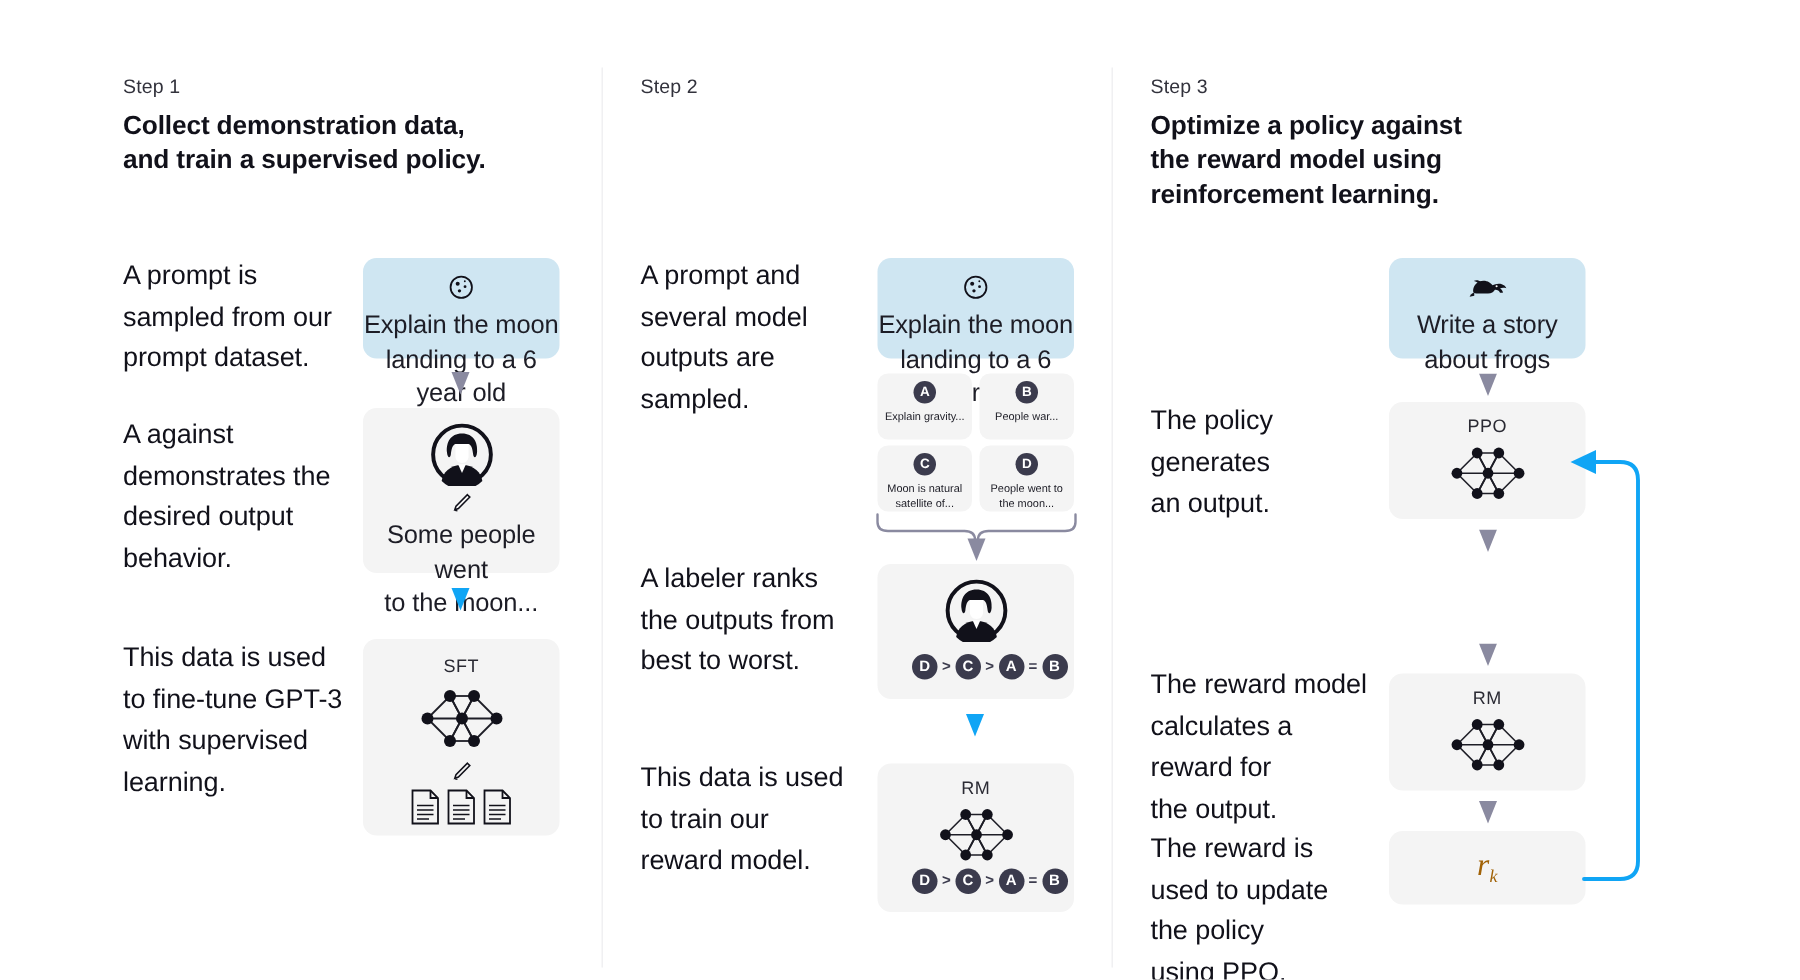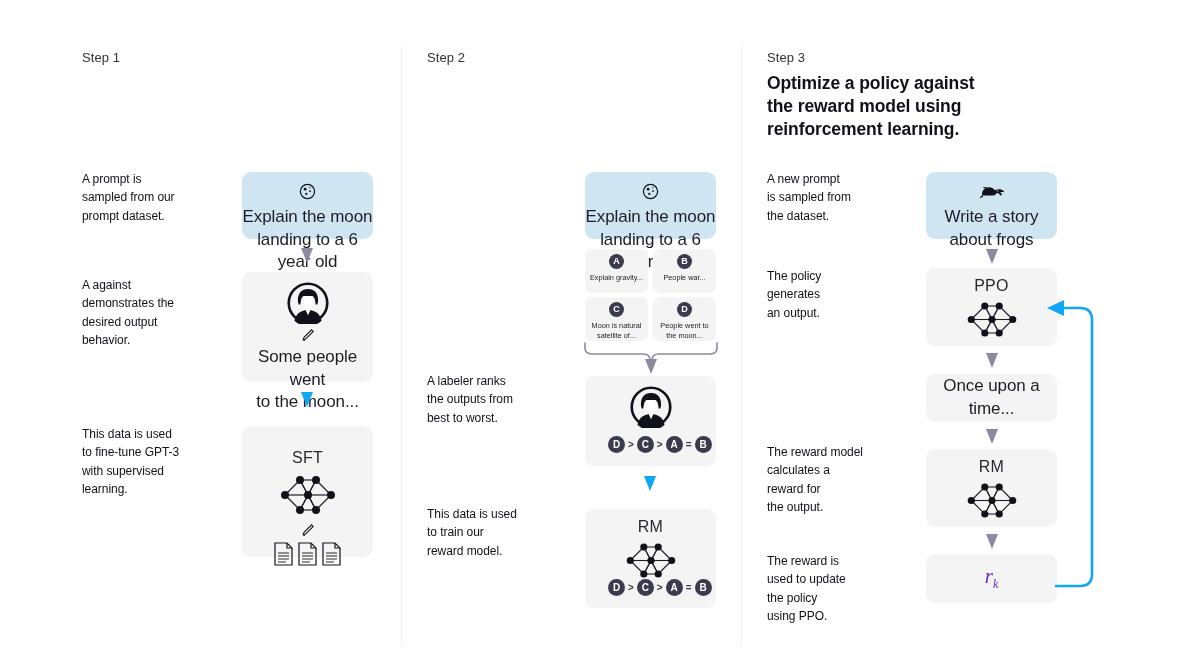--- a/index.html
+++ b/index.html
@@ -31,37 +31,37 @@
     font-size: 13px; color: #32323c; letter-spacing: .1px;
   }
   .step-title {
     position: absolute; top: 72px; left: 0; width: 270px;
     font-size: 17.5px; font-weight: bold; line-height: 1.32;
     letter-spacing: -.1px; color: #11111a;
   }
 
   .para {
     position: absolute; left: 0; width: 150px;
-    font-size: 12px; line-height: 1.53; color: #11111a;
+    font-size: 18px; line-height: 1.53; color: #11111a;
     letter-spacing: -.05px;
   }
 
   
   .card {
     position: absolute;
     border-radius: 9px;
     background: #f4f4f4;
   }
   .card.blue { background: #cfe6f2; }
 
   .card-label {
     text-align: center; font-size: 17px; line-height: 1.33;
     color: #1d1d26; letter-spacing: -.1px;
   }
-  .card-cap { font-size: 16px; text-align: center; color: #2a2a33;
+  .card-cap { font-size: 12px; text-align: center; color: #2a2a33;
               letter-spacing: .3px; font-weight: 500; }
 
   .icon-wrap { display: flex; justify-content: center; }
 
   
   .arrow { position: absolute; }
 
   
   .opt {
     position: absolute; width: 63px; height: 44px;
@@ -83,33 +83,35 @@
   
   .rank { position: absolute; display: flex; align-items: center; gap: 3px; }
   .rank .rb {
     width: 17px; height: 17px; border-radius: 50%;
     background: #3b3b4d; color: #fff; font-size: 10px; font-weight: bold;
     display: flex; align-items: center; justify-content: center;
   }
   .rank .rop { font-size: 10px; font-weight: bold; color: #3b3b4d; }
 
   .rk { text-align:center; font-family:"Liberation Serif", serif;
-        font-style: italic; font-size: 21px; color:#6d28d9; }
+        font-style: italic; font-size: 21px; color:#a16207; }
   .rk sub { font-size: 12px; font-style: italic; }
 </style>
 </head>
 <body>
 
 <div class="page">
 
   <div class="divider d1"></div>
   <div class="divider d2"></div>
 
   <div class="col col1">
     <div class="step-num">Step 1</div>
+    <div class="step-title" style="white-space:pre-line">Collect demonstration data,
+and train a supervised policy.</div>
 
     <div class="para" style="top:170px; white-space:pre-line">A prompt is
 sampled from our
 prompt dataset.</div>
     <div class="para" style="top:276px; white-space:pre-line">A against
 demonstrates the
 desired output
 behavior.</div>
     <div class="para" style="top:425px; white-space:pre-line">This data is used
 to fine-tune GPT-3
@@ -156,21 +158,21 @@
 to the moon...</div>
     </div>
 
     <div class="arrow" style="left:214px; top:392px;">
       <svg width="22" height="18" viewBox="0 0 22 18">
           <polygon points="5,0 17,0 11,15" fill="#10a5f5"></polygon>
         </svg>
     </div>
 
     <div class="card" style="left:160px; top:426px; width:131px; height:131px;">
-      <div class="card-cap" style="margin-top:23px">SFT</div>
+      <div class="card-cap" style="margin-top:11px">SFT</div>
       <div class="icon-wrap" style="margin-top:3px">
         <svg width="64" height="50" viewBox="0 0 64 50">
           <g stroke="#1d1d26" stroke-width="1.2">
             <line x1="9" y1="25" x2="24" y2="10"></line>
               <line x1="9" y1="25" x2="24" y2="40"></line>
             <line x1="9" y1="25" x2="32" y2="25"></line>
             <line x1="24" y1="10" x2="40" y2="10"></line>
               <line x1="24" y1="10" x2="32" y2="25"></line>
             <line x1="24" y1="10" x2="40" y2="40"></line>
             <line x1="24" y1="40" x2="40" y2="40"></line>
@@ -217,20 +219,24 @@
              <path d="M6 12 h11 M6 15 h11 M6 18 h11 M6 21 h8" stroke-width=".9"></path>
             </g>
         </svg>
       </div>
     </div>
   </div>
 
   <div class="col col2">
     <div class="step-num">Step 2</div>
 
+    <div class="para" style="top:170px; white-space:pre-line">A prompt and
+several model
+outputs are
+sampled.</div>
     <div class="para" style="top:372px; white-space:pre-line">A labeler ranks
 the outputs from
 best to worst.</div>
     <div class="para" style="top:505px; white-space:pre-line">This data is used
 to train our
 reward model.</div>
 
     <div class="card blue" style="left:158px; top:172px; width:131px; height:67px;">
       <div class="icon-wrap" style="margin-top:10px">
         <svg width="19" height="19" viewBox="0 0 24 24" fill="none" stroke="#11111a" stroke-width="1.5">
@@ -341,23 +347,20 @@
       </div>
     </div>
   </div>
 
   <div class="col col3">
     <div class="step-num">Step 3</div>
     <div class="step-title" style="white-space:pre-line">Optimize a policy against
 the reward model using
 reinforcement learning.</div>
 
-    <div class="para" style="top:170px; white-space:pre-line">A new prompt
-is sampled from
-the dataset.</div>
     <div class="para" style="top:267px; white-space:pre-line">The policy
 generates
 an output.</div>
     <div class="para" style="top:443px; white-space:pre-line">The reward model
 calculates a
 reward for
 the output.</div>
     <div class="para" style="top:552px; white-space:pre-line">The reward is
 used to update
 the policy
@@ -414,23 +417,20 @@
         </svg>
       </div>
     </div>
 
     <div class="arrow" style="left:214px; top:353px;">
       <svg width="22" height="18" viewBox="0 0 22 18">
           <polygon points="5,0 17,0 11,15" fill="#8a8aa0"></polygon>
         </svg>
     </div>
 
-    <div class="card" style="left:159px; top:374px; width:131px; height:48px; display:flex; align-items:center; justify-content:center;">
-      <div class="card-label">Once upon a time...</div>
-    </div>
 
     <div class="arrow" style="left:214px; top:429px;">
       <svg width="22" height="18" viewBox="0 0 22 18">
           <polygon points="5,0 17,0 11,15" fill="#8a8aa0"></polygon>
         </svg>
     </div>
 
     <div class="card" style="left:159px; top:449px; width:131px; height:78px;">
       <div class="card-cap" style="margin-top:9px">RM</div>
       <div class="icon-wrap" style="margin-top:2px">

